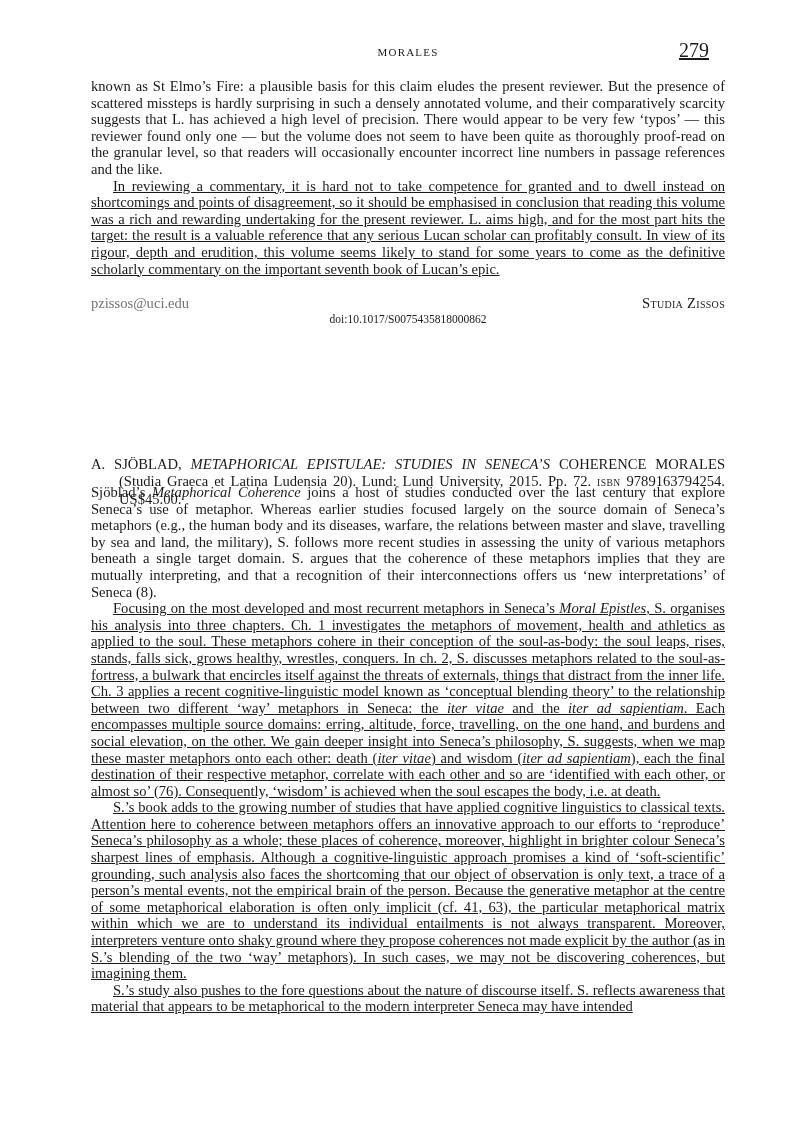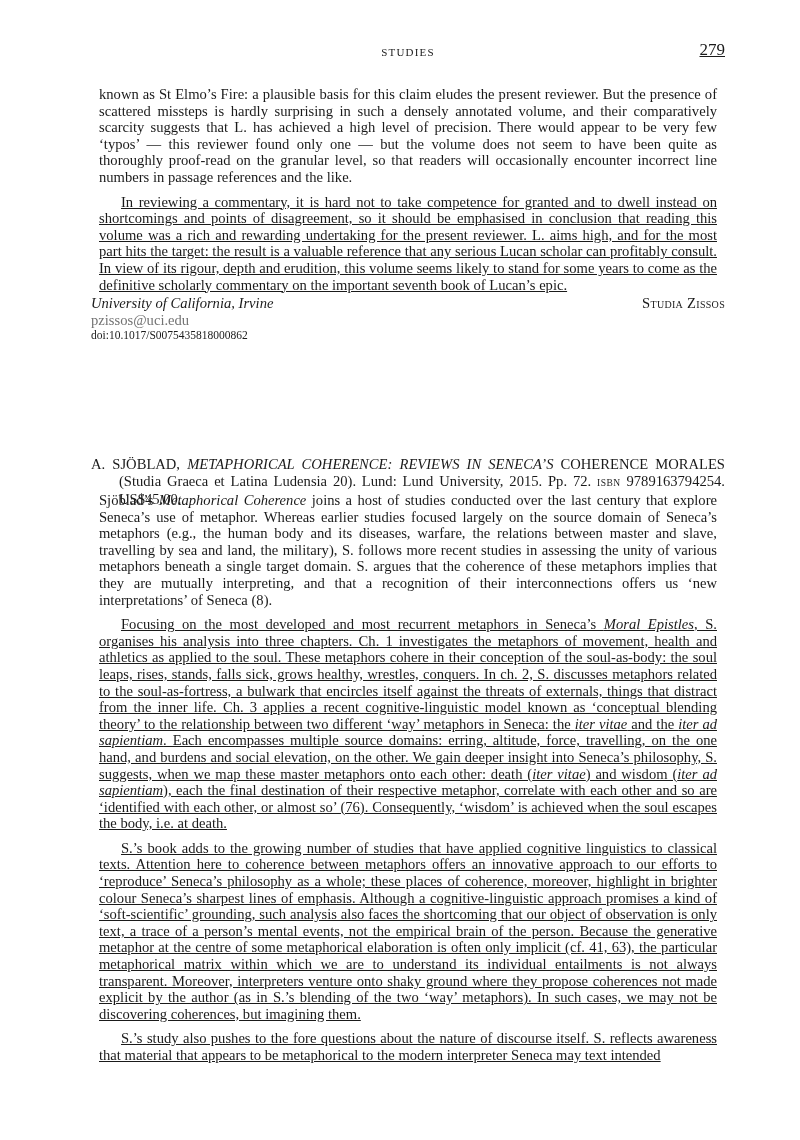--- a/index.html
+++ b/index.html
@@ -9,67 +9,66 @@
       font-family: "Liberation Serif", "DejaVu Serif", serif;
       color: #1a1a1a; font-size: 14.6px; line-height: 16.6px;
     }
     .running-head {
       position: absolute; top: 44px; left: 0; width: 634px; height: 18px;
     }
     .running-title {
       position: absolute; left: 0; width: 634px; text-align: center;
       font-size: 11px; letter-spacing: 1.2px;
     }
-    .page-number { position: absolute; right: 0; top: -2px; font-size: 17px; text-decoration: underline; }
+    .page-number { position: absolute; right: 16px; top: -2px; font-size: 20px; text-decoration: underline; }
     .block { position: absolute; left: 0; width: 634px; }
-    p { margin: 8px; text-align: justify; }
+    p { margin: 0; text-align: justify; }
     p.indent { text-indent: 22px; text-decoration: underline; }
     .sig { position: absolute; top: 295px; left: 0; width: 634px; }
     .affil { font-style: italic; }
     .reviewer { position: absolute; right: 0; top: 0; font-variant: small-caps; letter-spacing: 0.3px; }
     .email { color: #737373; text-decoration: none; display: block; }
-    .doi { font-size: 11.5px; line-height: 14px; }
+    .doi { font-size: 11.5px; line-height: 14px; text-align: center; }
     .citation {
       position: absolute; top: 456px; left: 0; width: 634px;
       padding-left: 28px; text-indent: -28px; box-sizing: border-box; text-align: justify;
     }
     .isbn-label { font-size: 9.5px; letter-spacing: 0.5px; }
     i { font-style: italic; }
   </style>
 </head>
 <body>
 
 <div class="page">
 
   <div class="running-head">
-    <div class="running-title">STUDIES</div>
+    <div class="running-title">MORALES</div>
     <div class="page-number">279</div>
   </div>
 
   <div class="block" style="top:78px;">
     <p>known as St Elmo’s Fire: a plausible basis for this claim eludes the present reviewer. But the presence of scattered missteps is hardly surprising in such a densely annotated volume, and their comparatively scarcity suggests that L. has achieved a high level of precision. There would appear to be very few ‘typos’ — this reviewer found only one — but the volume does not seem to have been quite as thoroughly proof-read on the granular level, so that readers will occasionally encounter incorrect line numbers in passage references and the like.</p>
     <p class="indent">In reviewing a commentary, it is hard not to take competence for granted and to dwell instead on shortcomings and points of disagreement, so it should be emphasised in conclusion that reading this volume was a rich and rewarding undertaking for the present reviewer. L. aims high, and for the most part hits the target: the result is a valuable reference that any serious Lucan scholar can profitably consult. In view of its rigour, depth and erudition, this volume seems likely to stand for some years to come as the definitive scholarly commentary on the important seventh book of Lucan’s epic.</p>
   </div>
 
   <div class="sig">
-    <div class="affil">University of California, Irvine</div>
     <div class="reviewer">Studia Zissos</div>
     <a class="email" href="#">pzissos@uci.edu</a>
     <div class="doi">doi:10.1017/S0075435818000862</div>
   </div>
 
   <div class="citation">
     <span>A. SJÖBLAD,</span>
-    <i>METAPHORICAL COHERENCE: REVIEWS IN SENECA’S</i>
+    <i>METAPHORICAL EPISTULAE: STUDIES IN SENECA’S</i>
     <span>COHERENCE MORALES</span>
     <span>(Studia Graeca et Latina Ludensia 20). Lund: Lund University, 2015. Pp. 72.</span>
     <span class="isbn-label">ISBN</span>
     <span>9789163794254. US$45.00.</span>
   </div>
 
   <div class="block" id="review-body" style="top:484px;">
       <p><span>Sjöblad’s </span><i>Metaphorical Coherence</i><span> joins a host of studies conducted over the last century that explore Seneca’s use of metaphor. Whereas earlier studies focused largely on the source domain of Seneca’s metaphors (e.g., the human body and its diseases, warfare, the relations between master and slave, travelling by sea and land, the military), S. follows more recent studies in assessing the unity of various metaphors beneath a single target domain. S. argues that the coherence of these metaphors implies that they are mutually interpreting, and that a recognition of their interconnections offers us ‘new interpretations’ of Seneca (8).</span></p>
       <p class="indent"><span>Focusing on the most developed and most recurrent metaphors in Seneca’s </span><i>Moral Epistles</i><span>, S. organises his analysis into three chapters. Ch. 1 investigates the metaphors of movement, health and athletics as applied to the soul. These metaphors cohere in their conception of the soul-as-body: the soul leaps, rises, stands, falls sick, grows healthy, wrestles, conquers. In ch. 2, S. discusses metaphors related to the soul-as-fortress, a bulwark that encircles itself against the threats of externals, things that distract from the inner life. Ch. 3 applies a recent cognitive-linguistic model known as ‘conceptual blending theory’ to the relationship between two different ‘way’ metaphors in Seneca: the </span><i>iter vitae</i><span> and the </span><i>iter ad sapientiam</i><span>. Each encompasses multiple source domains: erring, altitude, force, travelling, on the one hand, and burdens and social elevation, on the other. We gain deeper insight into Seneca’s philosophy, S. suggests, when we map these master metaphors onto each other: death (</span><i>iter vitae</i><span>) and wisdom (</span><i>iter ad sapientiam</i><span>), each the final destination of their respective metaphor, correlate with each other and so are ‘identified with each other, or almost so’ (76). Consequently, ‘wisdom’ is achieved when the soul escapes the body, i.e. at death.</span></p>
       <p class="indent"><span>S.’s book adds to the growing number of studies that have applied cognitive linguistics to classical texts. Attention here to coherence between metaphors offers an innovative approach to our efforts to ‘reproduce’ Seneca’s philosophy as a whole; these places of coherence, moreover, highlight in brighter colour Seneca’s sharpest lines of emphasis. Although a cognitive-linguistic approach promises a kind of ‘soft-scientific’ grounding, such analysis also faces the shortcoming that our object of observation is only text, a trace of a person’s mental events, not the empirical brain of the person. Because the generative metaphor at the centre of some metaphorical elaboration is often only implicit (cf. 41, 63), the particular metaphorical matrix within which we are to understand its individual entailments is not always transparent. Moreover, interpreters venture onto shaky ground where they propose coherences not made explicit by the author (as in S.’s blending of the two ‘way’ metaphors). In such cases, we may not be discovering coherences, but imagining them.</span></p>
-      <p class="indent"><span>S.’s study also pushes to the fore questions about the nature of discourse itself. S. reflects awareness that material that appears to be metaphorical to the modern interpreter Seneca may text intended</span></p>
+      <p class="indent"><span>S.’s study also pushes to the fore questions about the nature of discourse itself. S. reflects awareness that material that appears to be metaphorical to the modern interpreter Seneca may have intended</span></p>
     </div>
 
 </div>
 
 </body></html>

